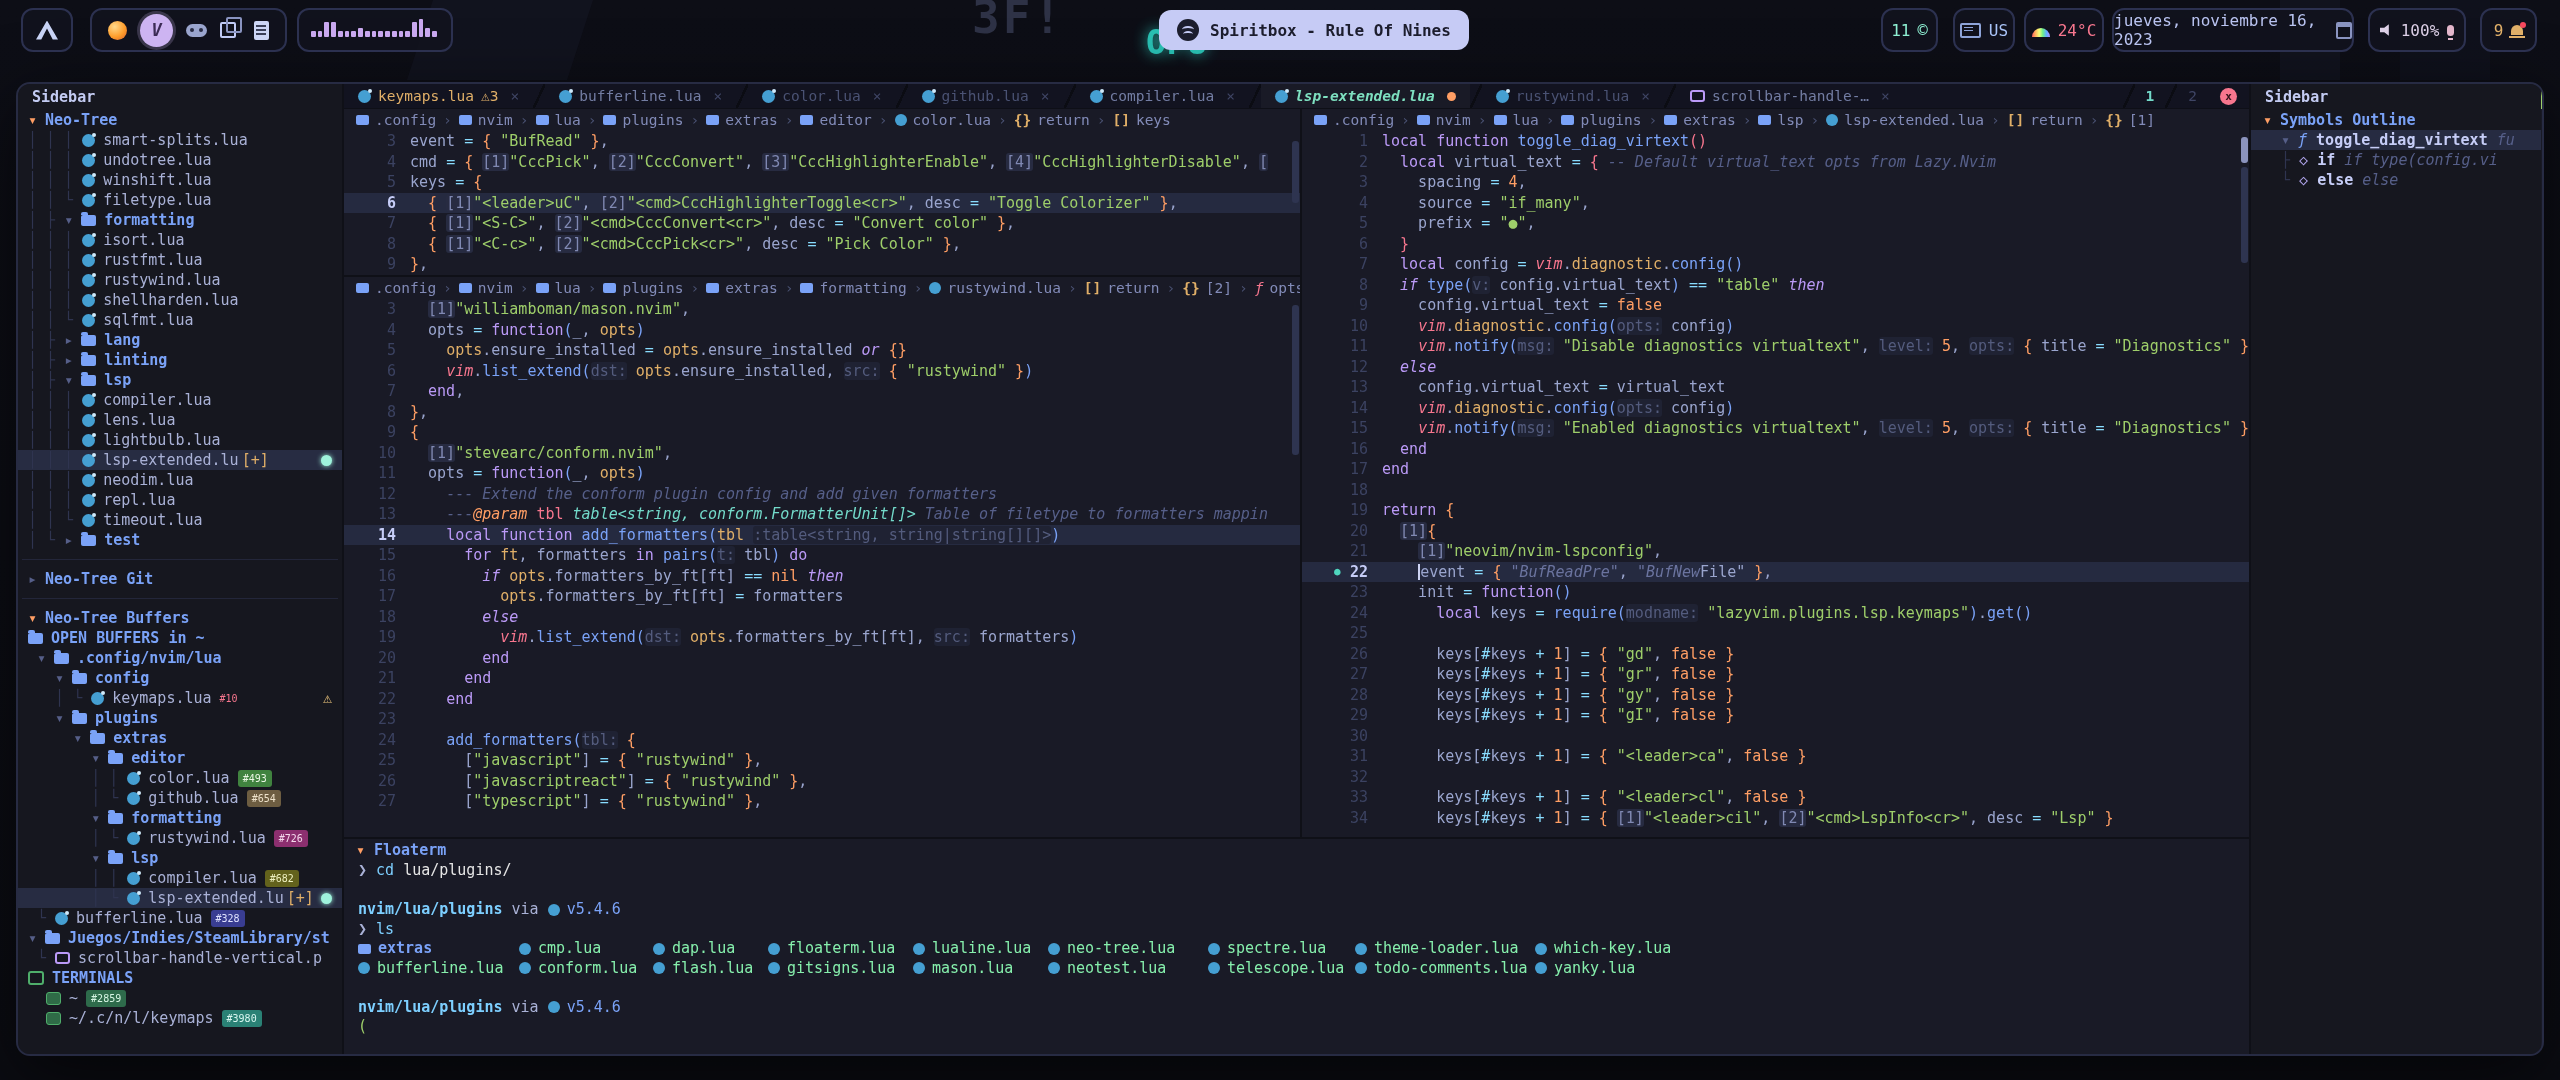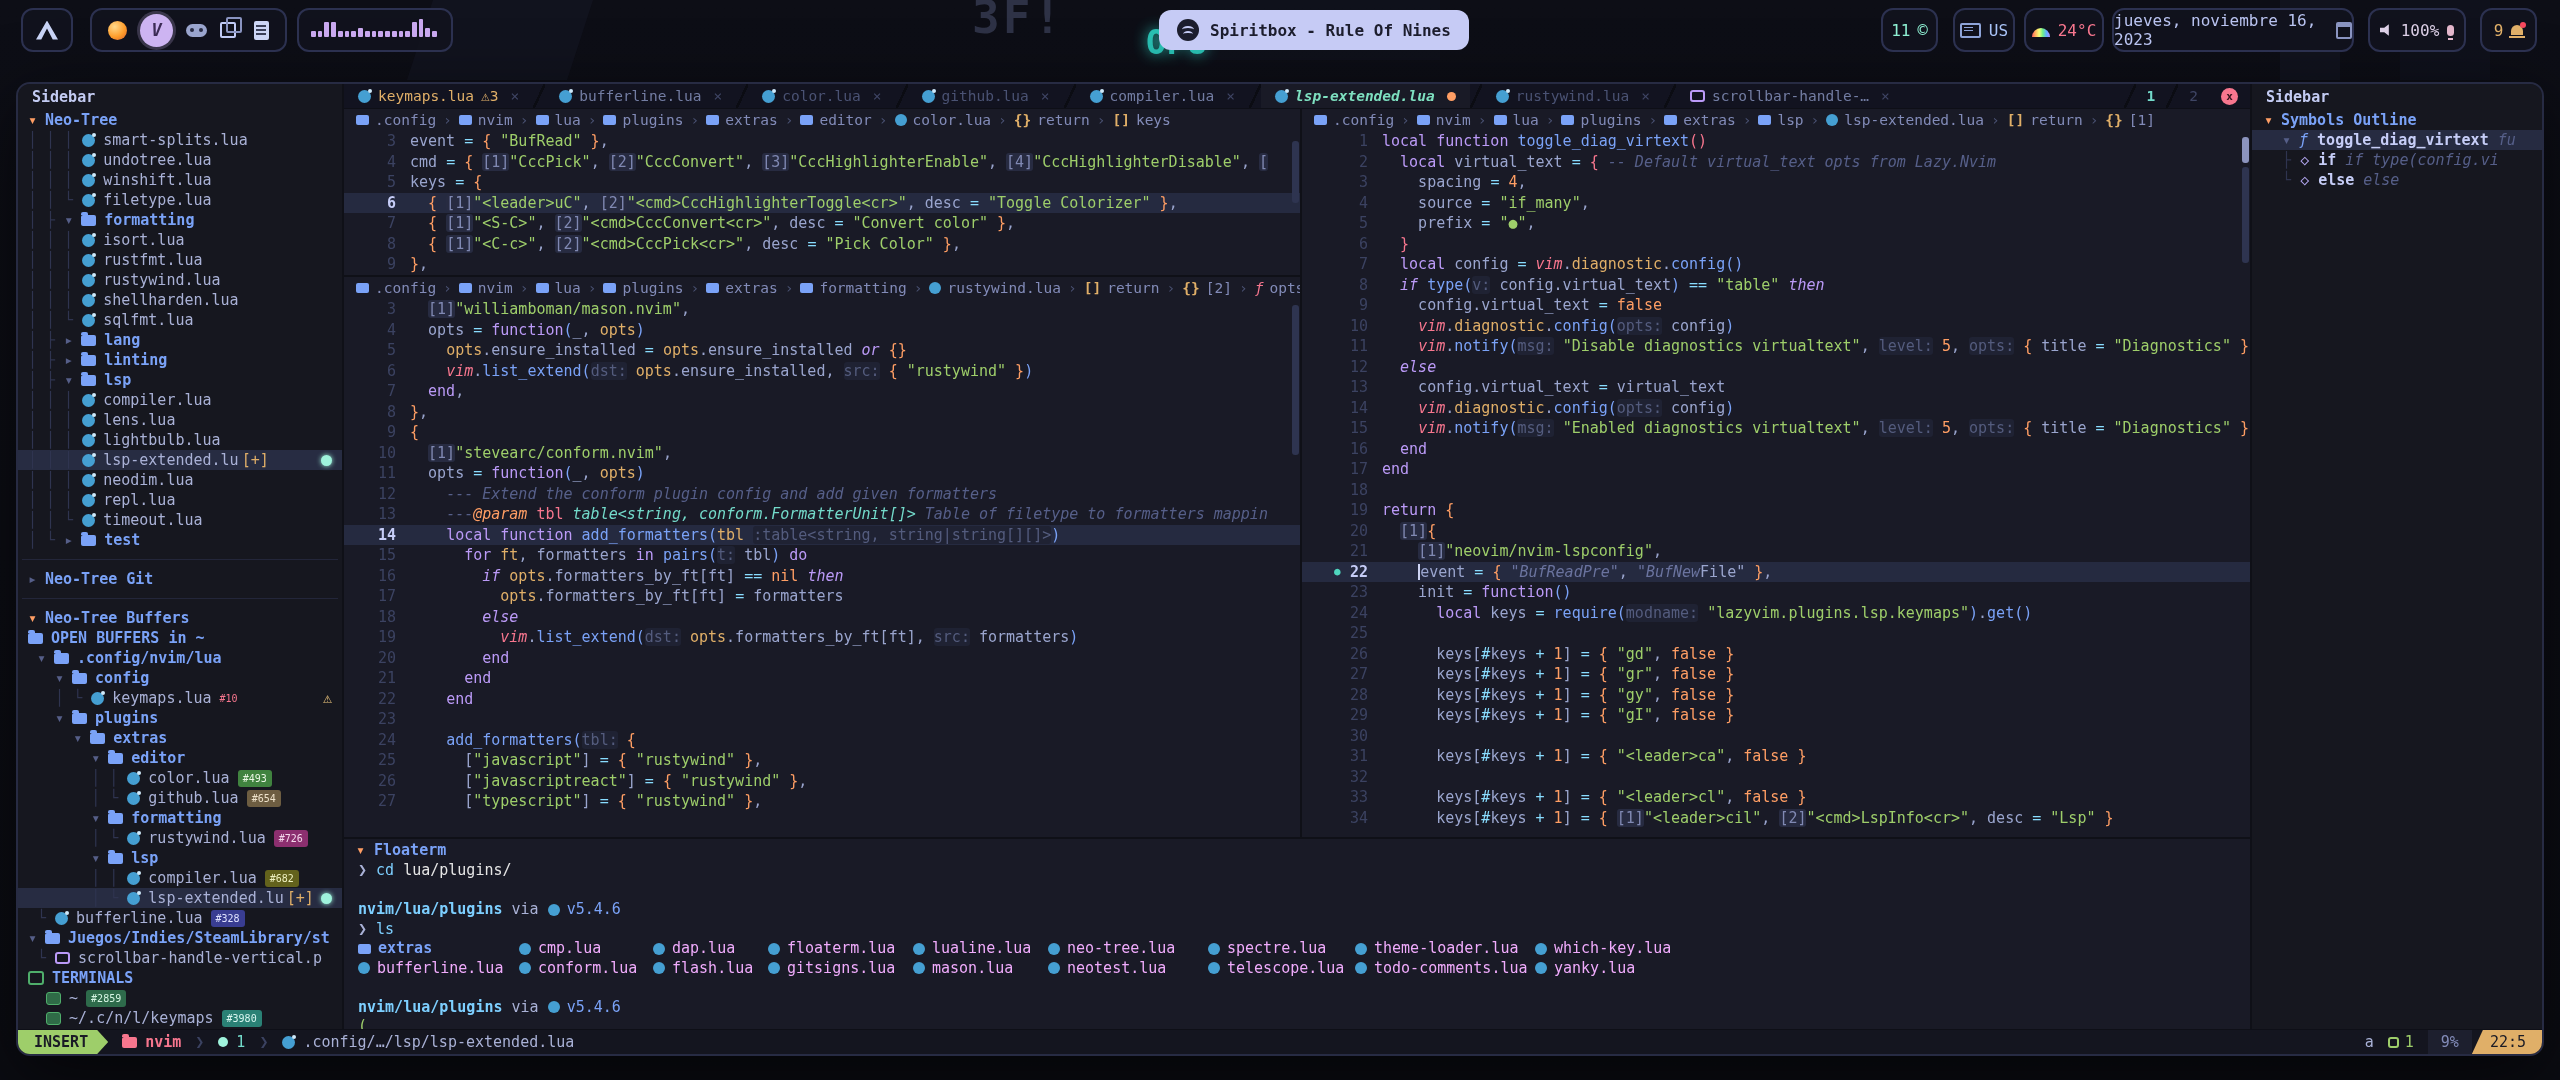--- a/index.html
+++ b/index.html
@@ -46,21 +46,21 @@
   #isl-audio{left:2368px;width:98px;justify-content:center;gap:8px;color:#dccfe6}
   .spk{width:13px;height:13px;background:#dccfe6;clip-path:polygon(0 32%,35% 32%,70% 5%,70% 95%,35% 68%,0 68%)}
   .mic{width:7px;height:11px;background:#e3b6cb;border-radius:4px;position:relative}
   .mic::after{content:"";position:absolute;left:1px;bottom:-4px;width:5px;height:2px;background:#e3b6cb}
   #isl-notif{left:2480px;width:57px;justify-content:center;gap:8px;color:#e0af68}
   .bell{width:12px;height:10px;background:#e0af68;border-radius:6px 6px 0 0;position:relative}
   .bell::after{content:"";position:absolute;left:-2px;bottom:-3px;width:16px;height:2px;background:#e0af68}
   .bell::before{content:"";position:absolute;right:-3px;top:-3px;width:6px;height:6px;border-radius:50%;background:#f7485e}
   
   #win{position:absolute;left:16px;top:82px;width:2528px;height:974px;background:#191a26;border:2px solid #272b43;
-    border-radius:14px;z-index:4;display:flex;flex-direction:column;overflow:hidden;box-sizing:border-box;
+    border-radius:14px;z-index:4;display:flex;flex-direction:row;overflow:hidden;box-sizing:border-box;
     box-shadow:0 20px 70px rgba(0,0,0,.6)}
   .win-main{flex:1;display:flex;min-height:0}
   .sb{background:#16171f;display:flex;flex-direction:column;min-height:0}
   .sbL{width:324px;border-right:2px solid #0f1017;flex:none}
   .sbR{width:290px;border-left:2px solid #0f1017;flex:none}
   .winbar{height:26px;line-height:26px;padding-left:14px;color:#c3cbf2;font-weight:bold;font-size:15px;flex:none}
   .sb-scroll{flex:1;overflow:hidden;font-size:15px}
   .trow{height:20px;line-height:20px;display:flex;align-items:center;padding-left:10px;white-space:nowrap;color:#a9b1d6}
   .trow.sel{background:#272c42}
   .guides{color:#2f3450;white-space:pre}
@@ -137,21 +137,21 @@
   #pane2 .sbh{top:28px;height:150px}
   #pane3 .sbh{top:58px;height:96px}
   #pane3 .sbh2{position:absolute;right:1px;top:28px;width:7px;height:26px;background:#8b93bd;border-radius:3px}
   
   .fterm{height:198px;border-top:2px solid #0f1017;overflow:hidden;flex:none}
   .fbar{height:22px;display:flex;align-items:center;padding-left:12px;font-size:15px}
   .fbar .chev{width:18px}
   .frow{height:19.5px;line-height:19.5px;padding-left:14px;white-space:pre;font-size:15px;display:flex;align-items:center}
   .t-pch{color:#a9b1d6}.t-cmd{color:#7dcfff}.t-arg{color:#e5e5e5;}
   .t-path{color:#7dcfff;font-weight:bold}.t-via{color:#a9b1d6}.t-ver{color:#7aa2f7}
-  .t-dir{color:#7aa2f7;font-weight:bold}.t-file{color:#f0abfc}.t-s{color:#9ece6a}
+  .t-dir{color:#7aa2f7;font-weight:bold}.t-file{color:#86efac}.t-s{color:#9ece6a}
   .lscell{display:inline-flex;align-items:center;overflow:hidden;flex:none}
   .mini-lua{display:inline-block;width:12px;height:12px;background:#459fd2;border-radius:50%;margin-right:7px;flex:none}
   .mini-folder{display:inline-block;width:13px;height:10px;background:#7aa2f7;border-radius:2px;margin-right:7px;flex:none}
   
   .statusline{height:24px;background:#14151f;display:flex;align-items:center;font-size:15px;border-top:1px solid #0e0f17;flex:none;overflow:hidden}
   .st-mode{background:#9ece6a;color:#1a1b26;font-weight:bold;padding:0 20px 0 16px;height:100%;display:flex;align-items:center;clip-path:polygon(0 0,calc(100% - 11px) 0,100% 50%,calc(100% - 11px) 100%,0 100%)}
   .st-seg{display:flex;align-items:center;gap:8px;margin-left:14px;white-space:nowrap}
   .st-pink{color:#f7768e;font-weight:bold}
   .st-sep{color:#3b4261;margin-left:14px;font-weight:bold}
   .st-teal{color:#73daca}

